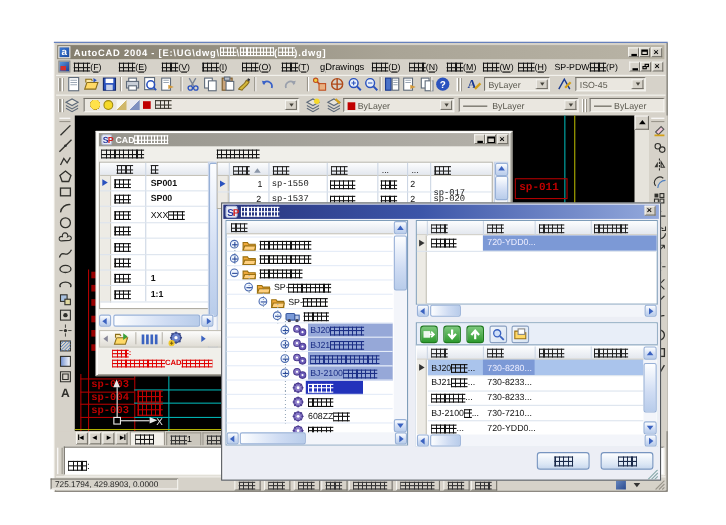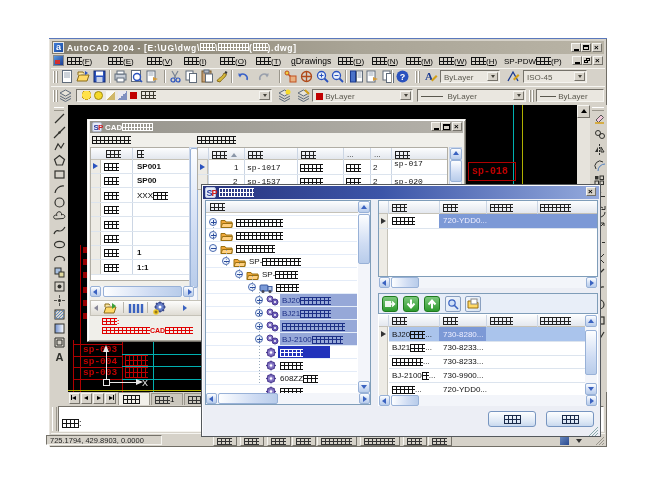--- a/index.html
+++ b/index.html
@@ -295,21 +295,21 @@
 <svg class="a" style="left:53px;top:336px" width="13" height="13" viewBox="0 0 13 13">
     <path d="M2 2 h9 v9 h-9 z M4 4 h5 v5 h-5 z" fill="none" stroke="#30302c"></path>
   </svg>
 <svg class="a" style="left:53px;top:350px" width="13" height="13" viewBox="0 0 13 13">
     <text x="2.5" y="11" font-size="11" font-weight="bold" fill="#30302c" font-family="Liberation Sans">A</text>
   </svg>
 <div class="a" style="left:68px;top:105px;width:509px;height:287px;background:#000"></div>
 <div class="a" style="left:513px;top:105px;width:1px;height:287px;background:#00b0b0"></div>
 <div class="a" style="left:522px;top:105px;width:1px;height:287px;background:#b0b000"></div>
 <div class="a" style="left:468px;top:162px;width:48px;height:19px;border:1px solid #b00000"></div>
-<div class="a" style="left:472px;top:166px;color:#c00000;font:bold 10px/11px 'Liberation Mono',monospace">sp-018</div>
+<div class="a" style="left:472px;top:166px;color:#c00000;font:bold 10px/11px 'Liberation Mono',monospace">sp-011</div>
 <div class="a" style="left:73px;top:340px;width:1px;height:52px;background:#b00000"></div>
 <div class="a" style="left:80px;top:245px;width:1px;height:147px;background:#b00000"></div>
 <div class="a" style="left:83px;top:247px;width:4px;height:6px;background:#980000"></div>
 <div class="a" style="left:83px;top:259px;width:4px;height:6px;background:#980000"></div>
 <div class="a" style="left:83px;top:272px;width:4px;height:6px;background:#980000"></div>
 <div class="a" style="left:83px;top:287px;width:4px;height:6px;background:#980000"></div>
 <div class="a" style="left:83px;top:300px;width:4px;height:6px;background:#980000"></div>
 <div class="a" style="left:83px;top:313px;width:4px;height:6px;background:#980000"></div>
 <div class="a" style="left:83px;top:345px;color:#c00000;font:bold 9.5px/10px 'Liberation Mono',monospace">sp-003</div>
 <div class="a" style="left:83px;top:356.5px;color:#c00000;font:bold 9.5px/10px 'Liberation Mono',monospace">sp-004</div>
@@ -538,25 +538,25 @@
 <div class="a" style="left:208px;top:148px;width:1px;height:41px;background:#ccd6e4"></div>
 <div class="a" style="left:244px;top:148px;width:1px;height:41px;background:#ccd6e4"></div>
 <div class="a" style="left:297px;top:148px;width:1px;height:41px;background:#ccd6e4"></div>
 <div class="a" style="left:343px;top:148px;width:1px;height:41px;background:#ccd6e4"></div>
 <div class="a" style="left:370px;top:148px;width:1px;height:41px;background:#ccd6e4"></div>
 <div class="a" style="left:391px;top:148px;width:1px;height:41px;background:#ccd6e4"></div>
 <div class="a" style="left:198px;top:160px;width:10px;height:29px;background:#edebe5;border-right:1px solid #c5c2b8"></div>
 <div class="tri" style="left:200px;top:164px;border-top:3px solid transparent;border-bottom:3px solid transparent;border-left:5px solid #2a52be"></div>
 <div class="a" style="left:198px;top:174.4px;width:249px;height:1px;background:#dce4ee"></div>
 <div class="a" style="left:234px;top:164px;font:8px/8px 'Liberation Sans';color:#111">1</div>
-<div class="a" style="left:247px;top:164px;font:8px/8px 'Liberation Mono',monospace;color:#111">sp-1017</div>
+<div class="a" style="left:247px;top:164px;font:8px/8px 'Liberation Mono',monospace;color:#111">sp-1550</div>
 <div class="a" style="left:300px;top:164px"><i class="k" style="width:23px;height:8px;color:#111;"></i></div>
 <div class="a" style="left:346px;top:164px"><i class="k" style="width:15px;height:8px;color:#111;"></i></div>
 <div class="a" style="left:373px;top:164px;font:8px/8px 'Liberation Sans';color:#111">2</div>
-<div class="a" style="left:394px;top:160px;font:8px/8px 'Liberation Mono',monospace;color:#111">sp-017</div>
+<div class="a" style="left:394px;top:172px;font:8px/8px 'Liberation Mono',monospace;color:#111">sp-017</div>
 <div class="a" style="left:233px;top:178px;font:8px/8px 'Liberation Sans';color:#111">2</div>
 <div class="a" style="left:247px;top:178px;font:8px/8px 'Liberation Mono',monospace;color:#111">sp-1537</div>
 <div class="a" style="left:300px;top:178px"><i class="k" style="width:23px;height:8px;color:#111;"></i></div>
 <div class="a" style="left:346px;top:178px"><i class="k" style="width:15px;height:8px;color:#111;"></i></div>
 <div class="a" style="left:373px;top:178px;font:8px/8px 'Liberation Sans';color:#111">2</div>
 <div class="a" style="left:394px;top:178px;font:8px/8px 'Liberation Mono',monospace;color:#111">sp-020</div>
 <div class="a xpt" style="left:449px;top:147px;width:13px;height:43px;border:1px solid #c8d4e8"></div>
 <div class="a xpb" style="left:449.5px;top:147.5px;width:12px;height:12px"></div>
 <div class="tri" style="left:452.5px;top:151px;border-left:3px solid transparent;border-right:3px solid transparent;border-bottom:4px solid #3a62c0"></div>
 <div class="a xpb" style="left:449.5px;top:160px;width:12px;height:22px"></div>
@@ -784,21 +784,21 @@
 <div class="a" style="left:392px;top:330.5px;white-space:nowrap;color:#111;font:8px/8px 'Liberation Sans'">BJ20<i class="k" style="width:15px;height:8px;color:#111;"></i>...</div>
 <div class="a" style="left:443px;top:330.5px;font:8px/8px 'Liberation Sans';color:#eef">730-8280...</div>
 <div class="a" style="left:389px;top:340.8px;width:196px;height:1px;background:#dce4ee"></div>
 <div class="a" style="left:392px;top:344.3px;white-space:nowrap;color:#111;font:8px/8px 'Liberation Sans'">BJ21<i class="k" style="width:15px;height:8px;color:#111;"></i>...</div>
 <div class="a" style="left:443px;top:344.3px;font:8px/8px 'Liberation Sans';color:#111">730-8233...</div>
 <div class="a" style="left:389px;top:354.6px;width:196px;height:1px;background:#dce4ee"></div>
 <div class="a" style="left:392px;top:358.1px;white-space:nowrap;color:#111;font:8px/8px 'Liberation Sans'"><i class="k" style="width:31px;height:8px;color:#111;"></i>...</div>
 <div class="a" style="left:443px;top:358.1px;font:8px/8px 'Liberation Sans';color:#111">730-8233...</div>
 <div class="a" style="left:389px;top:368.40000000000003px;width:196px;height:1px;background:#dce4ee"></div>
 <div class="a" style="left:392px;top:371.9px;white-space:nowrap;color:#111;font:8px/8px 'Liberation Sans'">BJ-2100<i class="k" style="width:7px;height:8px;color:#111;"></i>...</div>
-<div class="a" style="left:443px;top:371.9px;font:8px/8px 'Liberation Sans';color:#111">730-9900...</div>
+<div class="a" style="left:443px;top:371.9px;font:8px/8px 'Liberation Sans';color:#111">730-7210...</div>
 <div class="a" style="left:389px;top:382.2px;width:196px;height:1px;background:#dce4ee"></div>
 <div class="a" style="left:392px;top:385.7px;white-space:nowrap;color:#111;font:8px/8px 'Liberation Sans'"><i class="k" style="width:23px;height:8px;color:#111;"></i>...</div>
 <div class="a" style="left:443px;top:385.7px;font:8px/8px 'Liberation Sans';color:#111">720-YDD0...</div>
 <div class="a" style="left:389px;top:396.0px;width:196px;height:1px;background:#dce4ee"></div>
 <div class="a xpt" style="left:585px;top:315px;width:12px;height:80px"></div>
 <div class="a xpb" style="left:585px;top:315px;width:12px;height:12px"></div>
 <div class="tri" style="left:588px;top:318.5px;border-left:3px solid transparent;border-right:3px solid transparent;border-bottom:4px solid #3a62c0"></div>
 <div class="a xpb" style="left:585px;top:330px;width:12px;height:45px"></div>
 <div class="a xpb" style="left:585px;top:383px;width:12px;height:12px"></div>
 <div class="tri" style="left:588px;top:387px;border-left:3px solid transparent;border-right:3px solid transparent;border-top:4px solid #3a62c0"></div>

